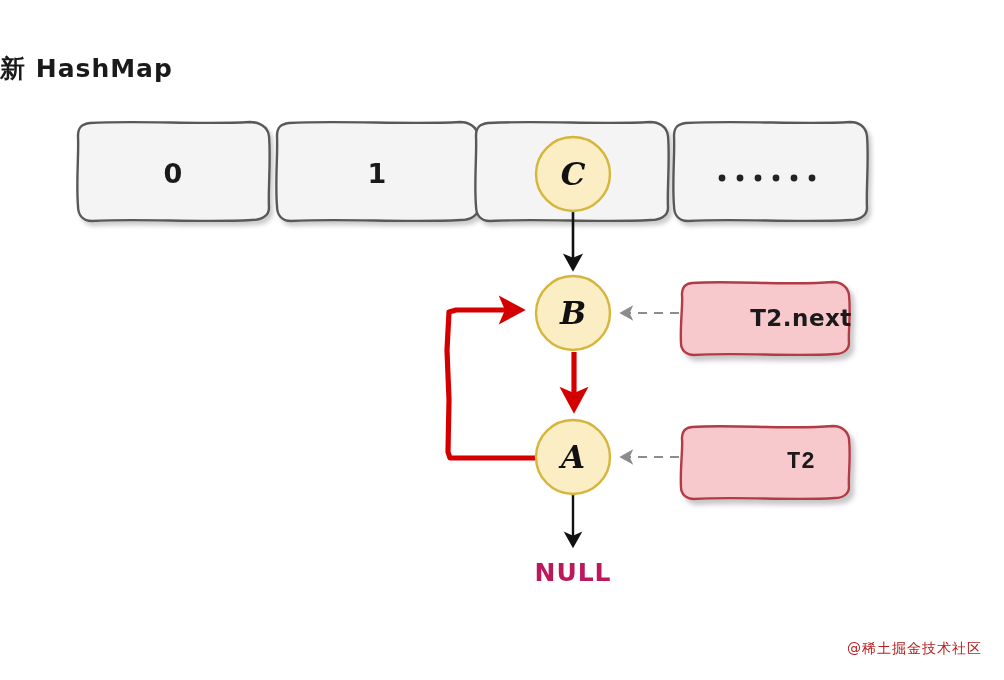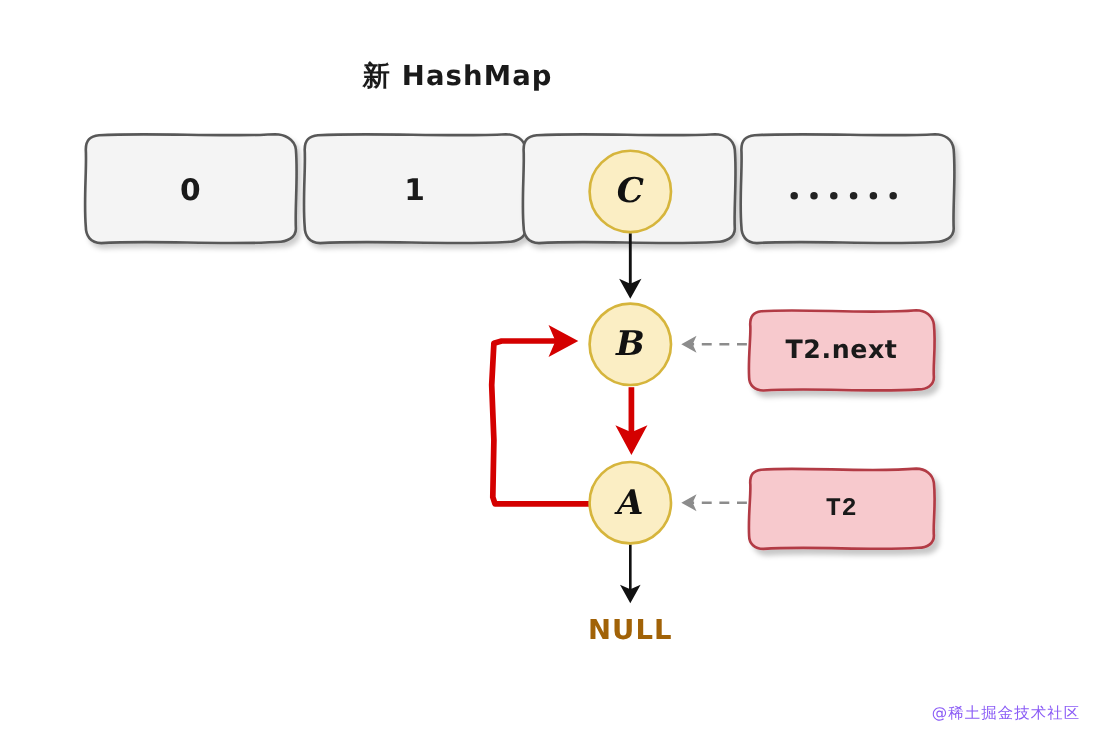--- a/index.html
+++ b/index.html
@@ -19,21 +19,20 @@
     top: 0;
     left: 0;
     width: 1004px;
     height: 680px;
   }
   .diagram-title {
     position: absolute;
     left: 0;
     top: 52px;
     width: 832px;
-    text-align: center;
     font-family: "DejaVu Sans", sans-serif;
     font-size: 25px;
     font-weight: 700;
     letter-spacing: 1px;
     color: #1a1a1a;
   }
   .cell-label {
     position: absolute;
     font-family: "DejaVu Sans", sans-serif;
     font-size: 27px;
@@ -52,37 +51,38 @@
     text-align: center;
   }
   .tag-label {
     position: absolute;
     font-family: "DejaVu Sans", sans-serif;
     font-size: 23px;
     font-weight: 600;
     color: #1a1a1a;
     text-align: center;
     letter-spacing: 0.5px;
+    padding-left: 36px;
   }
   .null-label {
     position: absolute;
     font-family: "DejaVu Sans", sans-serif;
     font-size: 25px;
     font-weight: 600;
-    color: #a16207;
+    color: #be185d;
     text-align: center;
     letter-spacing: 1px;
   }
   .watermark {
     position: absolute;
     right: 22px;
     bottom: 22px;
     font-family: "DejaVu Sans", sans-serif;
     font-size: 14px;
-    color: #8b5cf6;
+    color: #b91c1c;
     letter-spacing: 1px;
     user-select: none;
   }
 </style>
 </head>
 <body>
 
 <svg id="canvas" viewBox="0 0 1004 680">
   <defs>
     <filter id="sketchShadow" x="-20%" y="-20%" width="150%" height="150%">

